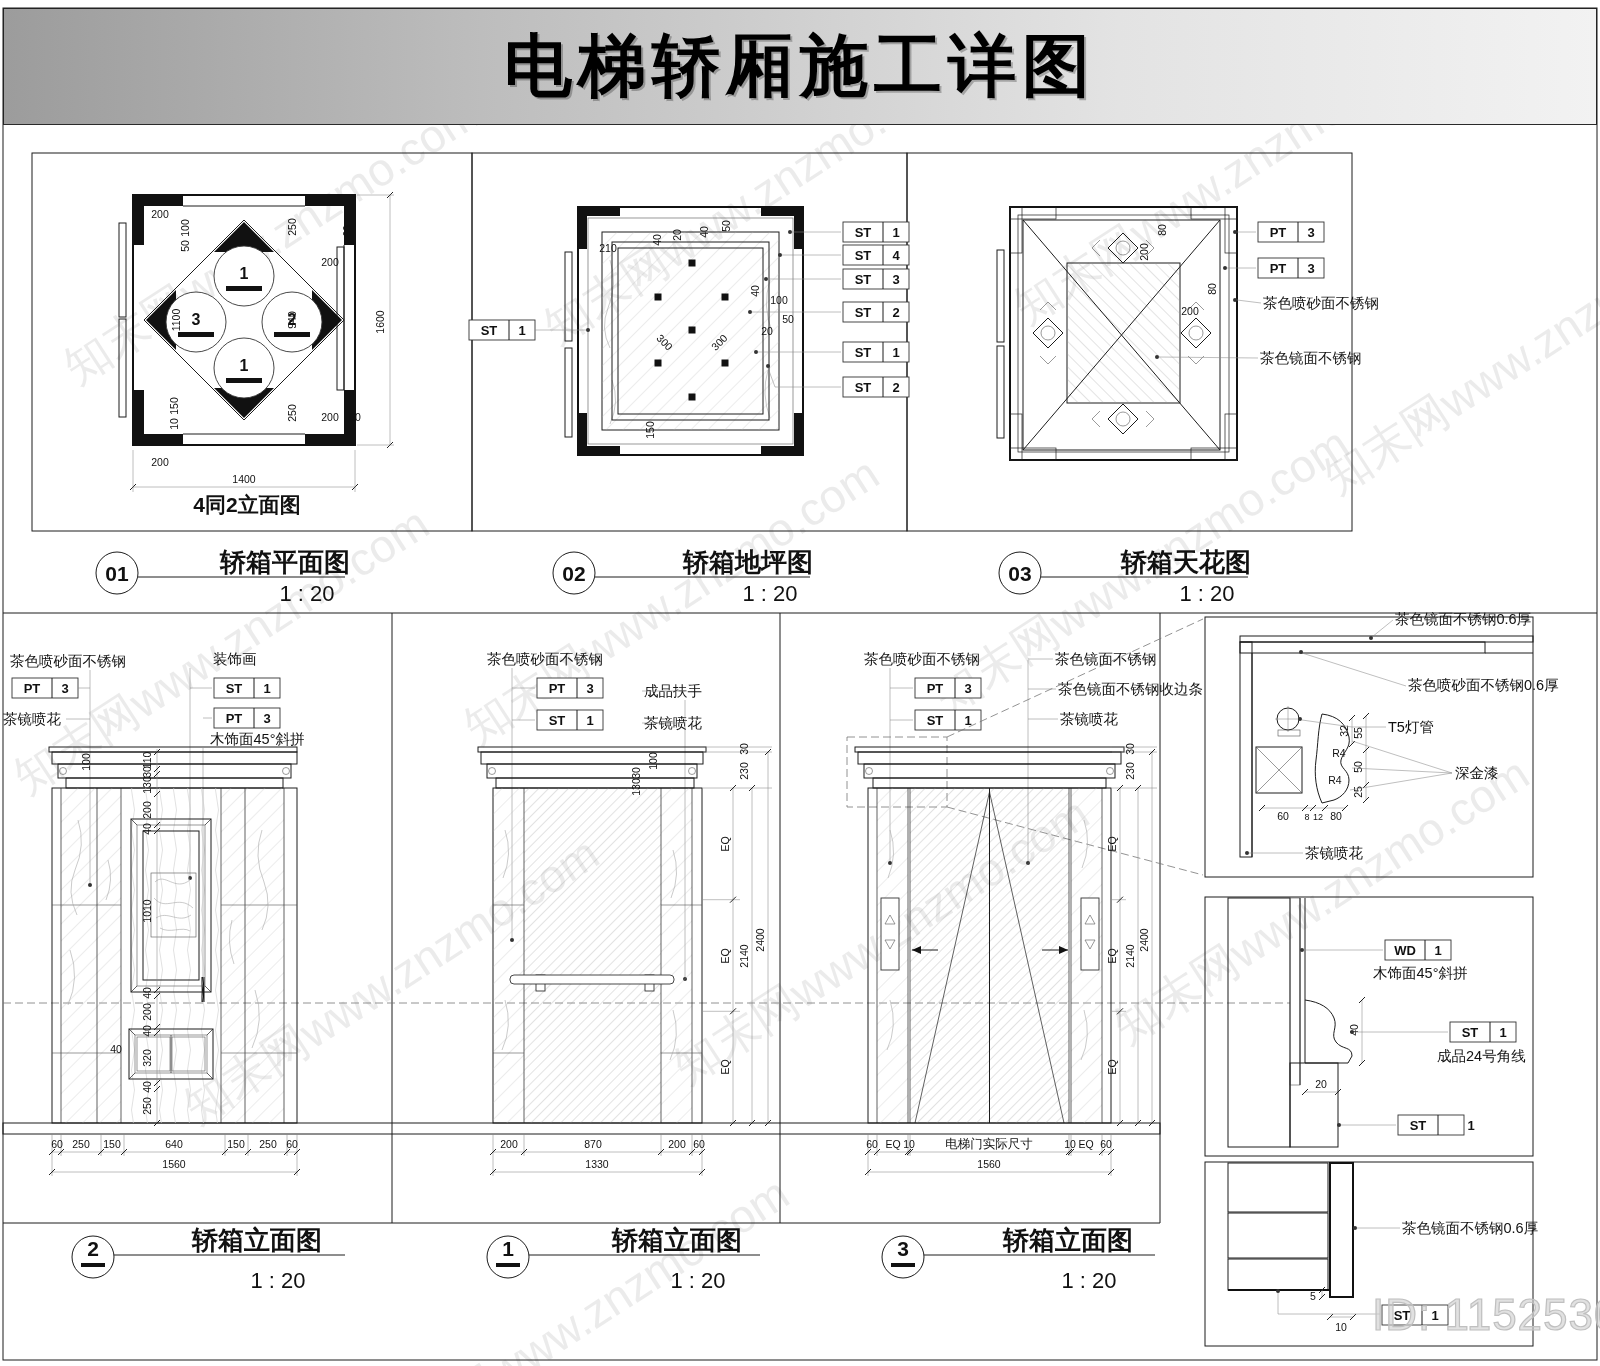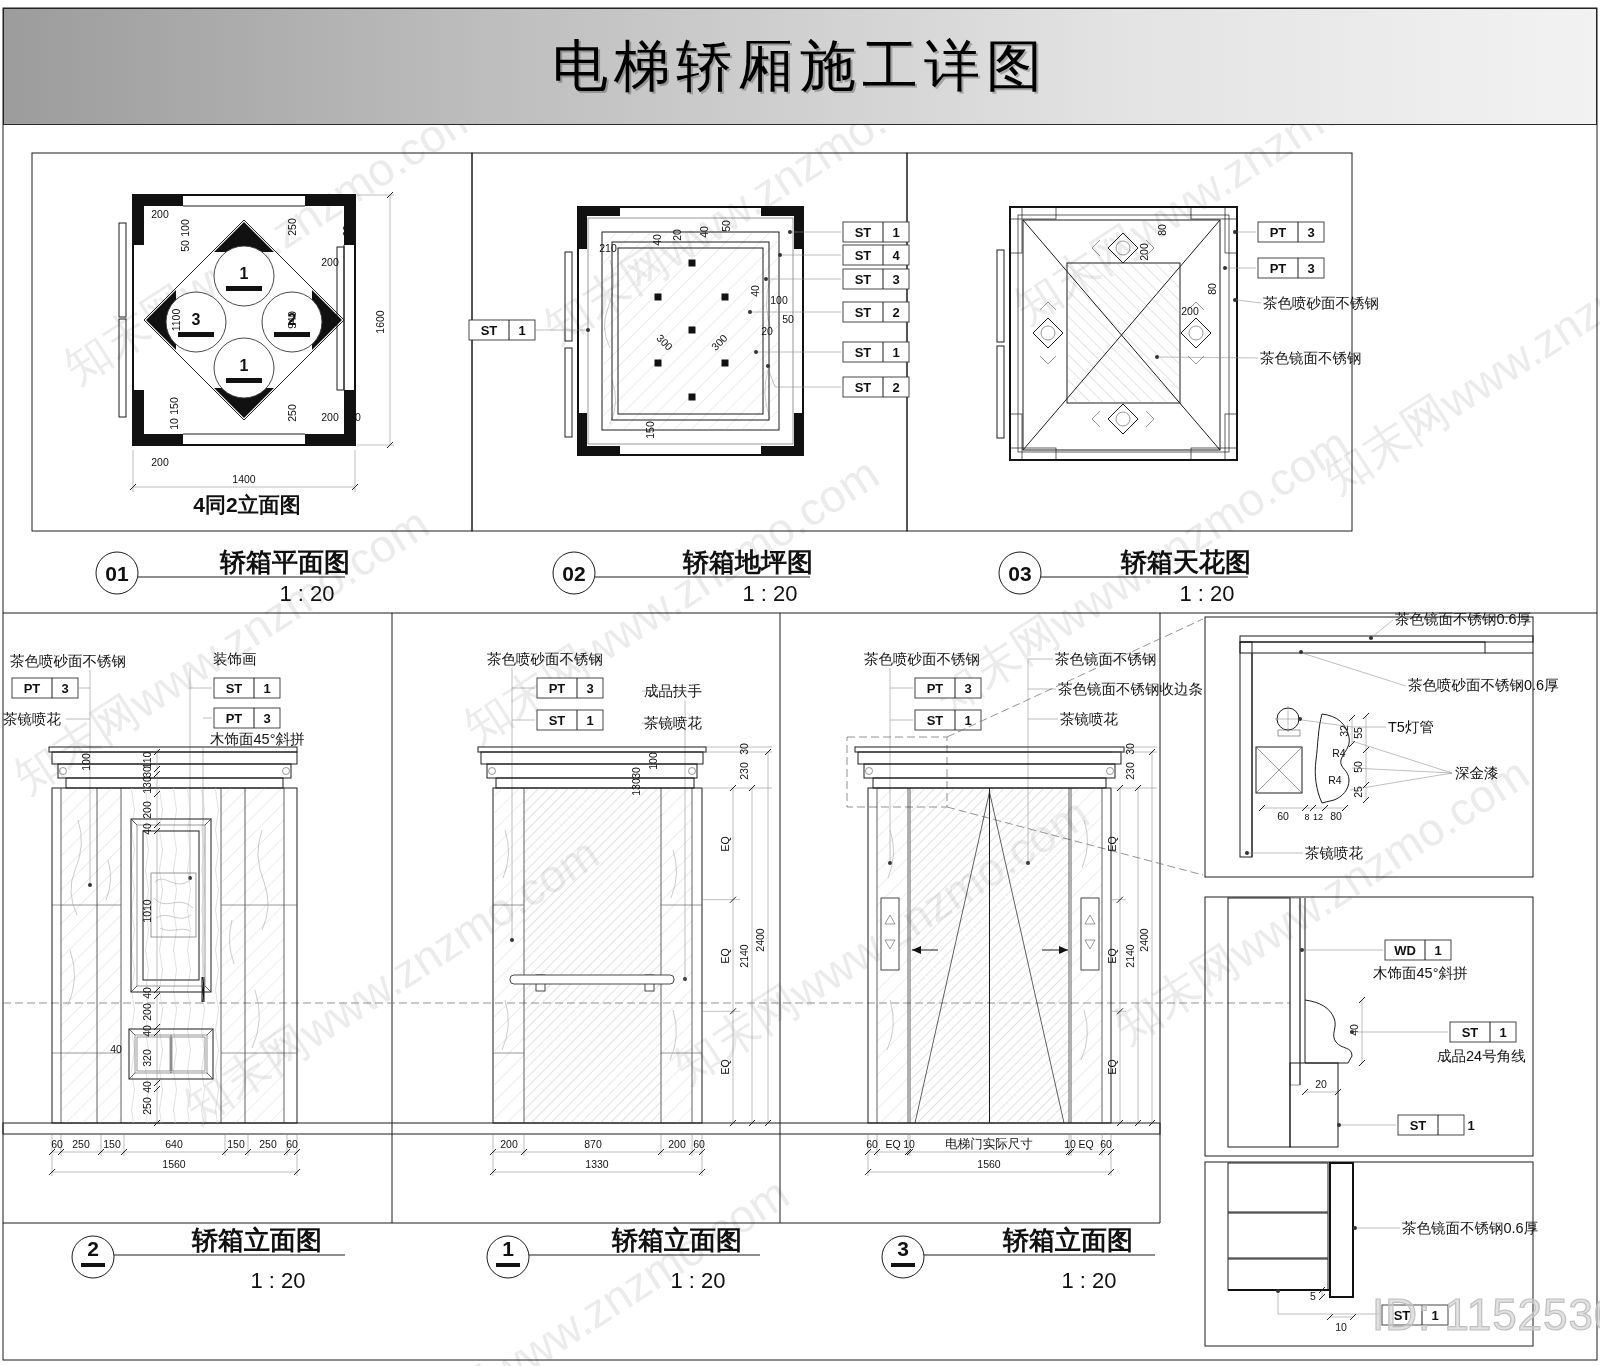--- a/index.html
+++ b/index.html
@@ -1,20 +1,20 @@
 <!DOCTYPE html>
 <html><head>
 <meta charset="utf-8">
 <style>
   html,body{margin:0;padding:0;background:#888;}
   .sheet{position:relative;width:1600px;height:1366px;background:#fff;overflow:hidden;font-family:"Liberation Sans",sans-serif;}
   .header{position:absolute;left:3px;top:8px;width:1592px;height:115px;border:1.5px solid #2a2a2a;
           background:linear-gradient(90deg,#9c9c9c 0%,#bdbdbd 30%,#e3e3e3 70%,#f2f2f2 100%);
           display:flex;align-items:center;justify-content:center;}
-  .header span{font-size:56px;font-weight:400;color:#000;letter-spacing:6px;text-shadow:2px 2px 0 rgba(0,0,0,.25);}
+  .header span{font-size:68px;font-weight:700;color:#000;letter-spacing:6px;text-shadow:2px 2px 0 rgba(0,0,0,.25);}
   svg{position:absolute;left:0;top:0;}
   svg text{fill:#111;font-family:"Liberation Sans",sans-serif;}
   .s1{stroke:#1c1c1c;stroke-width:1;fill:none}
   .s08{stroke:#1c1c1c;stroke-width:.7;fill:none}
   .s2{stroke:#111;stroke-width:2;fill:none}
   .sf{stroke:#555;stroke-width:.6;fill:none}
   .thin{stroke:#8a8a8a;stroke-width:.55;fill:none}
   .dash{stroke:#777;stroke-width:.8;fill:none;stroke-dasharray:8 4}
   .tick{stroke:#222;stroke-width:1;fill:none}
   .blk{fill:#111;stroke:none}

